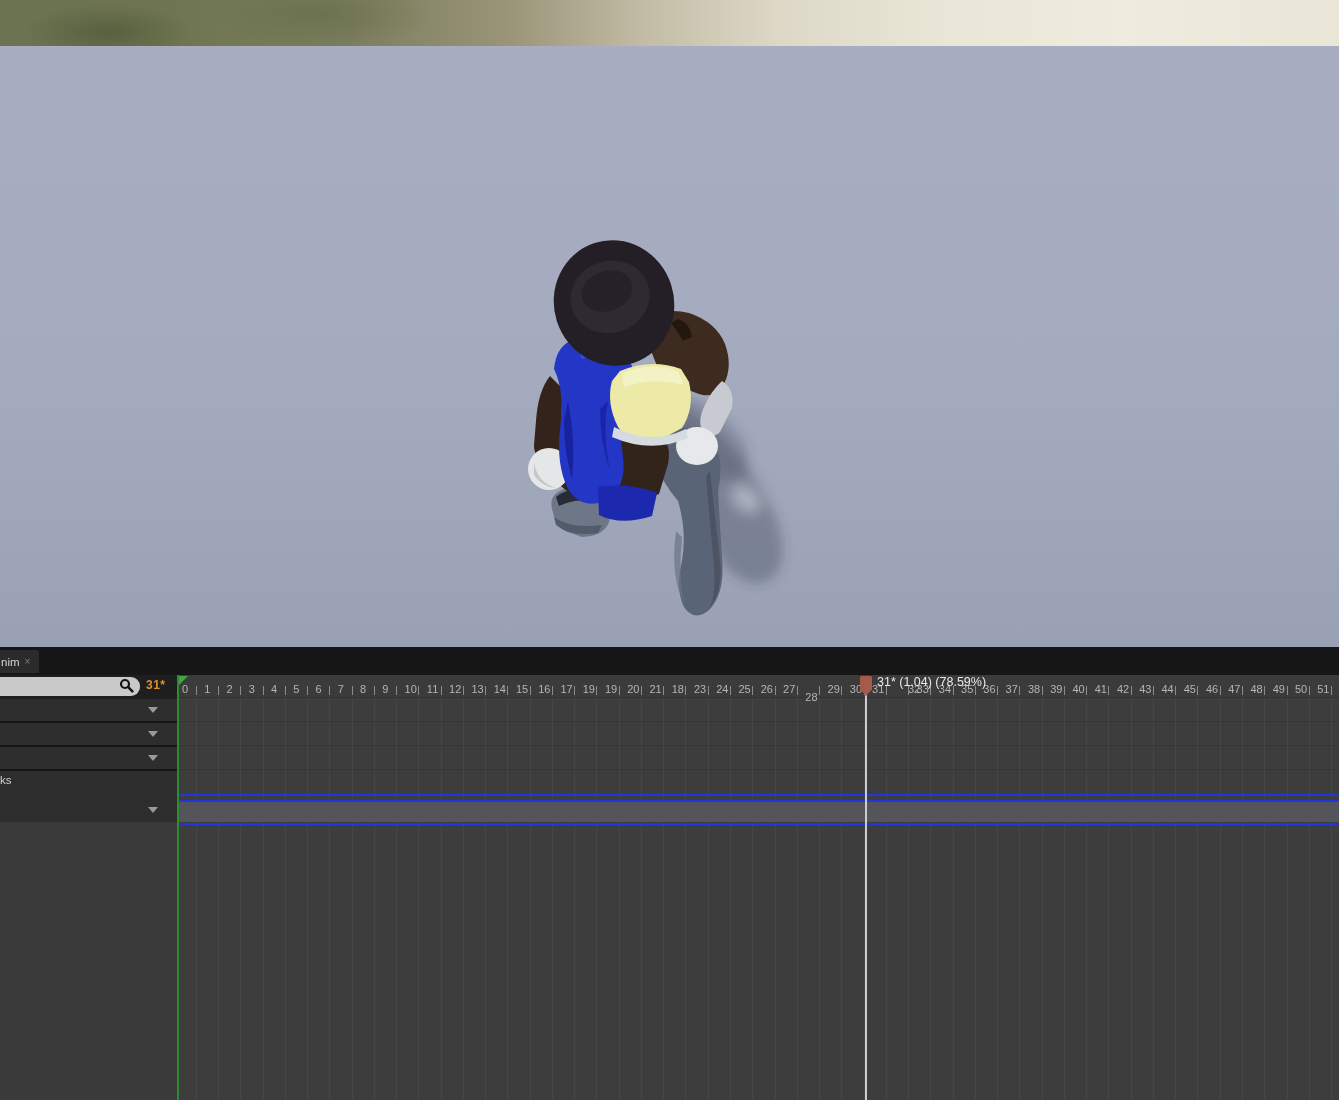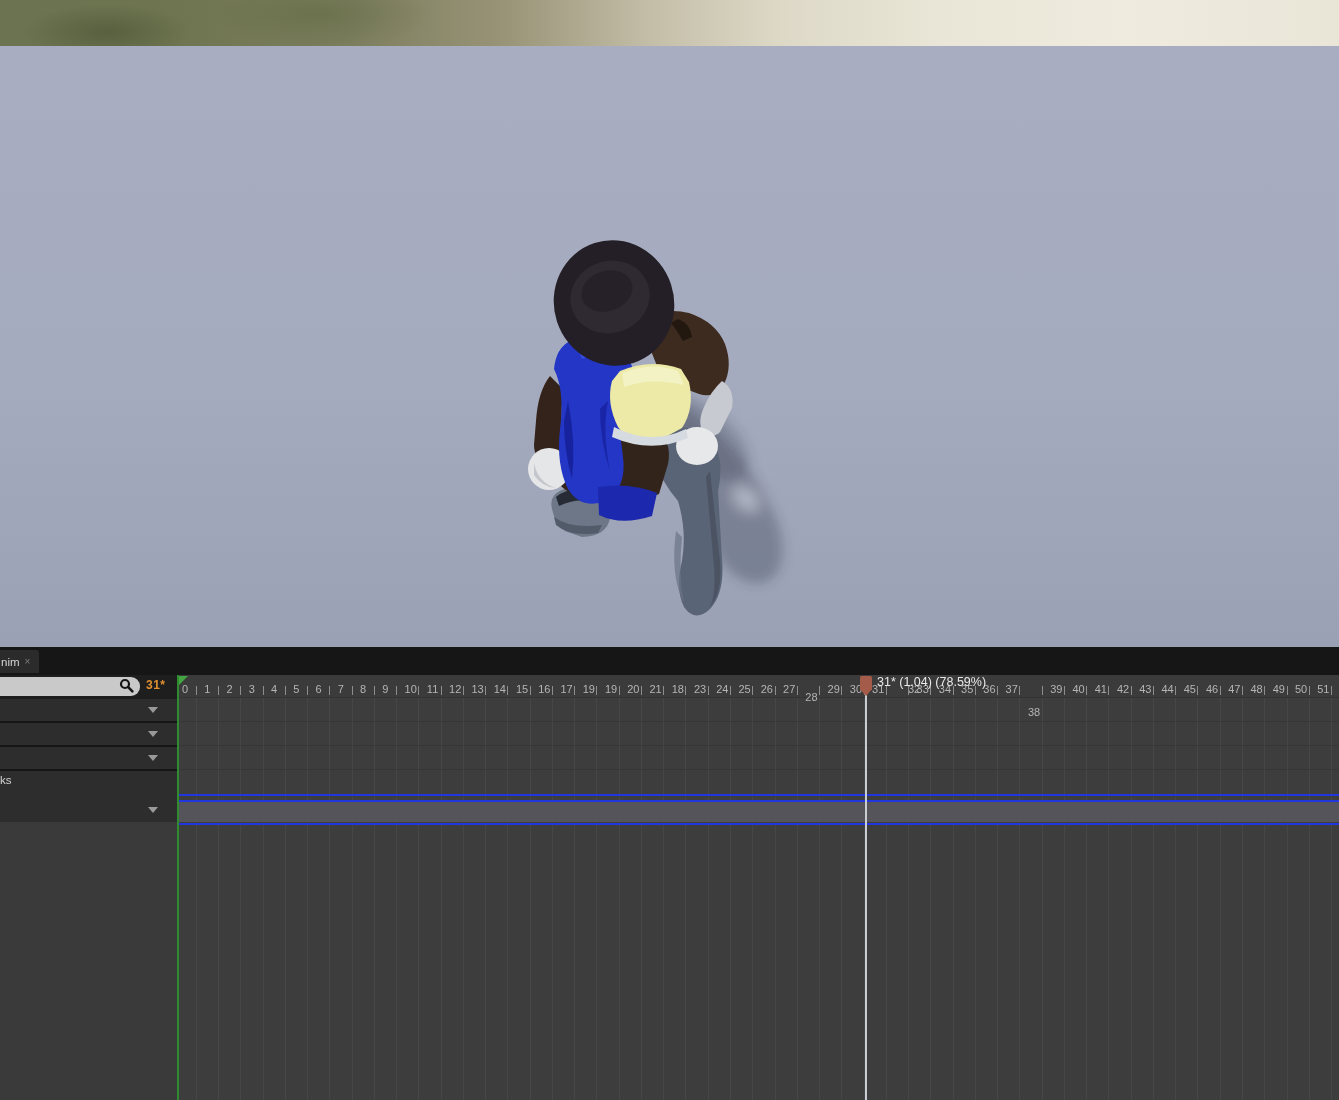--- a/index.html
+++ b/index.html
@@ -242,21 +242,21 @@
           <div class="frame-num" style="left: 739.58px;">33</div>
           <div class="ruler-tick" style="left: 731.08px;"></div>
           <div class="frame-num" style="left: 761.84px;">34</div>
           <div class="ruler-tick" style="left: 753.34px;"></div>
           <div class="frame-num" style="left: 784.1px;">35</div>
           <div class="ruler-tick" style="left: 775.6px;"></div>
           <div class="frame-num" style="left: 806.36px;">36</div>
           <div class="ruler-tick" style="left: 797.86px;"></div>
           <div class="frame-num" style="left: 828.62px;">37</div>
           <div class="ruler-tick" style="left: 820.12px;"></div>
-          <div class="frame-num" style="left: 850.88px; margin-top: 23px;">38</div>
+          <div class="frame-num" style="left: 850.88px;">38</div>
           <div class="ruler-tick" style="left: 842.38px;"></div>
           <div class="frame-num" style="left: 873.14px;">39</div>
           <div class="ruler-tick" style="left: 864.64px;"></div>
           <div class="frame-num" style="left: 895.4px;">40</div>
           <div class="ruler-tick" style="left: 886.9px;"></div>
           <div class="frame-num" style="left: 917.66px;">41</div>
           <div class="ruler-tick" style="left: 909.16px;"></div>
           <div class="frame-num" style="left: 939.92px;">42</div>
           <div class="ruler-tick" style="left: 931.42px;"></div>
           <div class="frame-num" style="left: 962.18px;">43</div>

